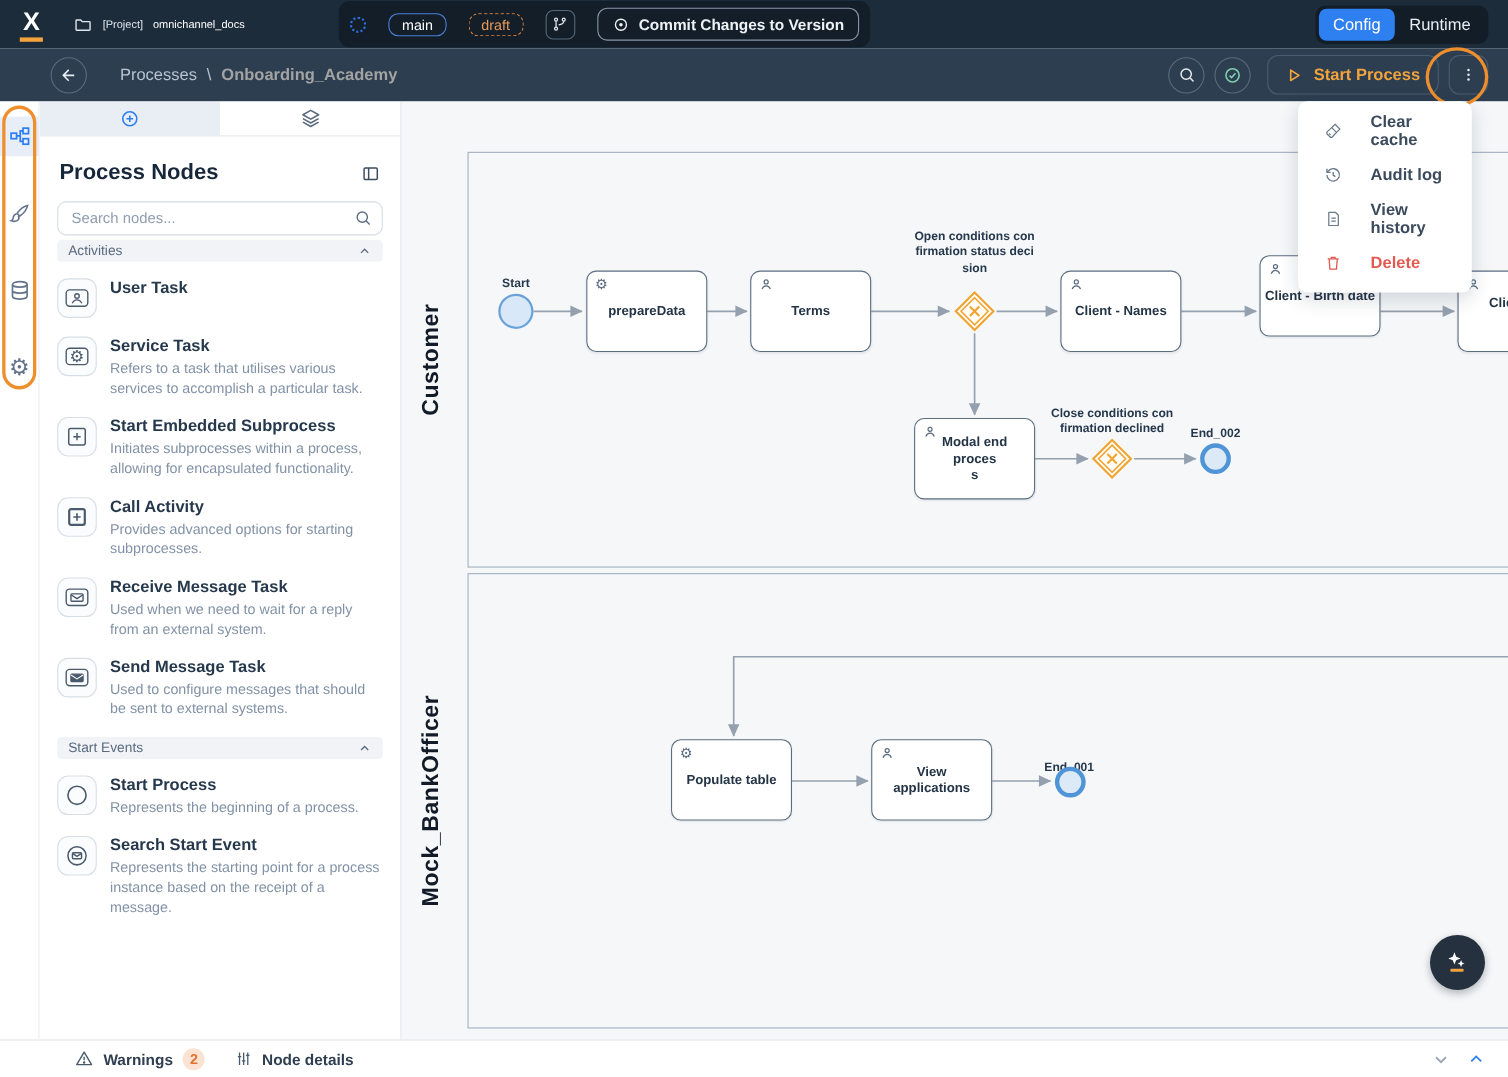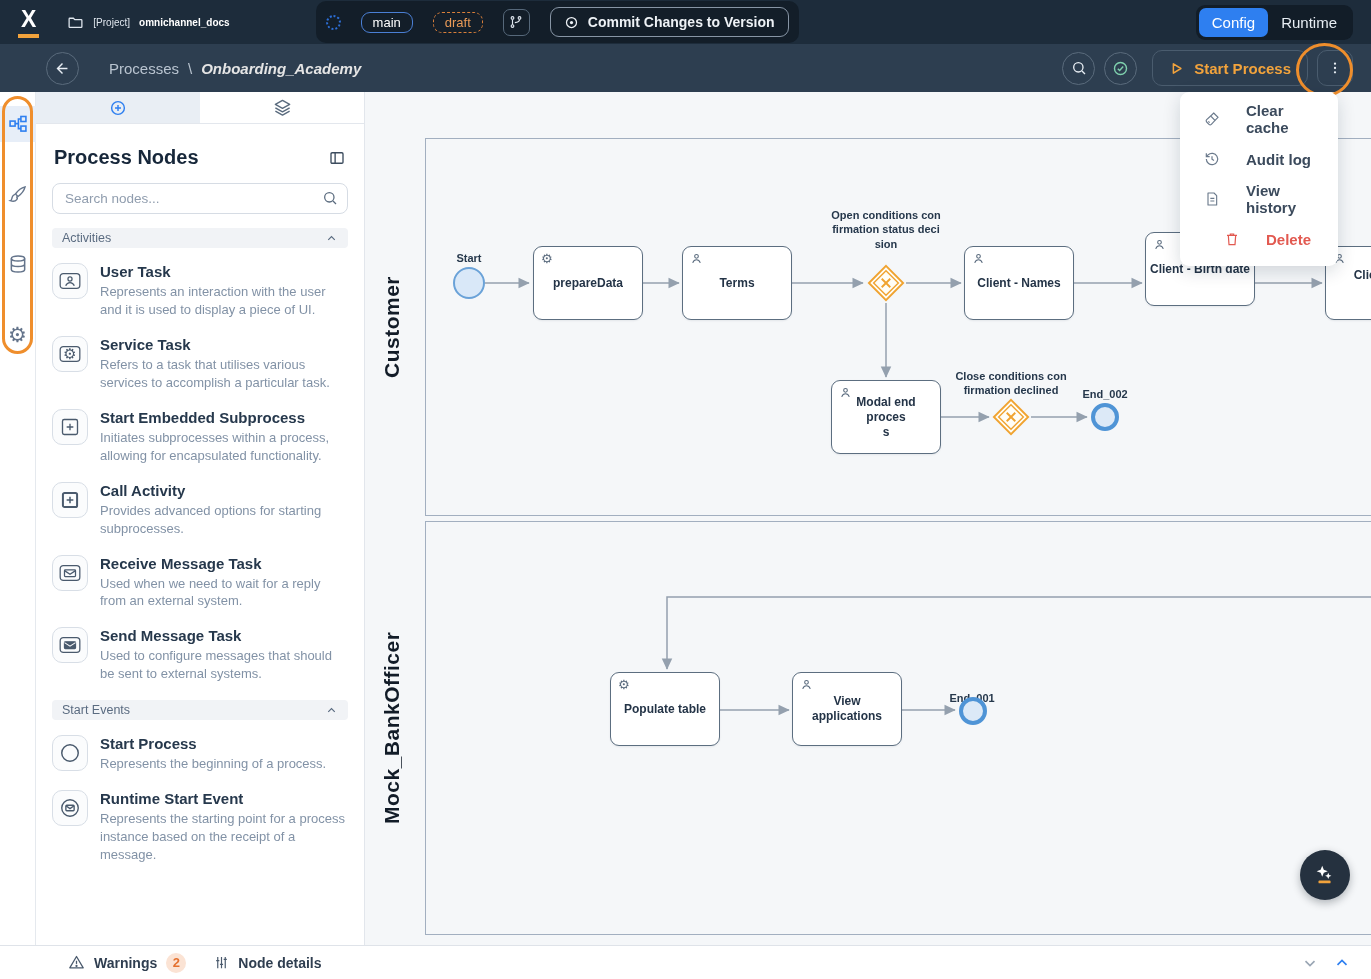--- a/index.html
+++ b/index.html
@@ -12,21 +12,21 @@
   button { background:none; border:none; font-family:inherit; cursor:pointer; }
 
   
   .topbar{
     position:absolute; left:0; top:0; width:1371px; height:44px;
     background:#1d2c3b; display:flex; align-items:center; padding:0 18px; z-index:20;
   }
   .logo{ font-size:23px; font-weight:bold; color:#fff; line-height:1;
     border-bottom:4px solid #f2a33c; padding:2px 3px 3px; margin-right:28px;}
   .project{ display:flex; align-items:center; gap:9px; color:#dfe6ee; font-size:10px;}
-  .project .proj-name{ font-weight:bold; color:#fff; }
+  .project .proj-name{ font-weight:normal; color:#fff; }
   .version-group{ margin-left:86px; background:#131e29; border-radius:10px;
     display:flex; align-items:center; gap:20px; padding:6px 10px; }
   .spinner{ width:15px; height:15px; border-radius:50%; border:2px dotted #2d6fd8; }
   .chip{ font-size:13px; border-radius:9px; padding:2px 11px; color:#fff; }
   .chip-main{ border:1.5px solid #4a7fd4; }
   .chip-draft{ border:1.5px dashed #d87f3a; color:#e89a58; }
   .icon-btn-sm{ width:27px; height:27px; border:1px solid #56687a; border-radius:7px;
     color:#dfe6ee; display:flex; align-items:center; justify-content:center; }
   .commit-btn{ height:30px; border:1px solid #8795a5; border-radius:9px; color:#eef2f6;
     font-size:14px; font-weight:600; display:flex; align-items:center; gap:9px; padding:0 13px;}
@@ -36,21 +36,21 @@
   .mode.active{ background:#2e7ff0; color:#fff; }
 
   
   .toolbar{
     position:absolute; left:0; top:44px; width:1371px; height:48px;
     background:#2d3e50; display:flex; align-items:center; padding:0 18px 0 46px; z-index:20;
   }
   .circle-btn{ width:33px; height:33px; border:1px solid #5a6b7c; border-radius:50%;
     color:#e8eef4; display:flex; align-items:center; justify-content:center; }
   .breadcrumb{ margin-left:30px; font-size:15px; color:#b9c4d0; display:flex; gap:9px; }
-  .bc-current{ color:#e5e5e5; font-weight:bold;font-style:italic; }
+  .bc-current{ color:#a3a3a3; font-weight:bold; }
   .toolbar-right{ margin-left:auto; display:flex; align-items:center; gap:9px; }
   .circle-btn.check{ color:#7fd1ae; }
   .start-process-btn{ height:36px; border:1px solid #4a5c6e; border-radius:10px;
     display:flex; align-items:center; gap:10px; padding:0 16px;
     color:#f2a33c; font-size:15px; font-weight:bold; margin-left:6px;}
   .kebab-btn{ width:36px; height:36px; border:1px solid #4a5c6e; border-radius:10px;
     color:#e8eef4; display:flex; align-items:center; justify-content:center; }
 
   
   .rail{ position:absolute; left:0; top:92px; width:36px; height:853px; background:#fff;
@@ -63,21 +63,21 @@
 
   
   .panel{ position:absolute; left:36px; top:92px; width:329px; height:853px; background:#fff;
     border-right:1px solid #e2e6ec; z-index:10; overflow:hidden; }
   .tabs{ display:flex; height:32px; border-bottom:1px solid #e3e7ed; }
   .tab{ flex:1; display:flex; align-items:center; justify-content:center; color:#5a6b7e; cursor:pointer;}
   .tab.active{ background:#e9eef4; color:#2e7ff0; }
   .panel-head{ display:flex; align-items:center; justify-content:space-between; padding:22px 18px 14px;}
   .panel-head h2{ font-size:20px; font-weight:bold; color:#17273a; }
   .panel-head button{ color:#3c4c5e; }
-  .search-box{ margin:0 16px 14px; position:relative;text-decoration:underline; }
+  .search-box{ margin:0 16px 4px; position:relative;text-decoration:underline; }
   .search-box input{ width:100%; height:31px; border:1px solid #d6dce4; border-radius:8px;
     padding:0 34px 0 12px; font-size:13.5px; color:#26384c; outline:none; font-family:inherit;}
   .search-box input::placeholder{ color:#909dae; }
   .search-box .s-icon{ position:absolute; right:10px; top:7px; color:#5a6b7e; }
   .section-head{ margin:0 16px 15px; background:#f1f3f6; border-radius:4px; padding:3px 10px;
     display:flex; align-items:center; justify-content:space-between;
     font-size:12.5px; color:#5a6b80; cursor:pointer; }
   .node-item{ display:flex; gap:12px; padding:0 16px; margin-bottom:17px; cursor:grab; }
   .node-item .ibox{ width:36px; height:36px; flex-shrink:0; border:1px solid #d8dee6;
     border-radius:10px; background:#fbfcfd; color:#4a5a6d; display:flex; align-items:center;
@@ -136,21 +136,21 @@
     font-size:13px; font-weight:bold; display:flex; align-items:center; justify-content:center; }
   .sb-right{ margin-left:auto; display:flex; align-items:center; gap:14px; }
   .sb-right .chev-down{ color:#9aa6b4; } .sb-right .chev-up{ color:#2e7ff0; }
 
   
   .dropdown{ position:absolute; left:1180px; top:92px; width:158px; background:#fff;
     border-radius:9px; box-shadow:0 5px 18px rgba(15,30,50,.16); padding:7px 0; z-index:60; }
   .menu-item{ height:40px; display:flex; align-items:center; gap:26px; padding:0 10px 0 24px;
     font-size:15px; font-weight:600; color:#3b4a5c; cursor:pointer; }
   .menu-item .mi{ color:#6b7a8c; }
-  .menu-item.danger{ color:#e25950;margin-left:20px; } .menu-item.danger .mi{ color:#e25950; }
+  .menu-item.danger{ color:#e25950; } .menu-item.danger .mi{ color:#e25950; }
 
   
   .annot{ position:absolute; border:3.5px solid #ef8e2c; pointer-events:none; z-index:40; }
   .annot-rail{ left:2px; top:96px; width:31px; height:258px; border-radius:17px; }
   .annot-kebab{ left:1296px; top:43px; width:57px; height:54px; border-radius:50%; }
   .fab{ position:absolute; left:1300px; top:850px; width:50px; height:50px; border-radius:50%;
     background:#25313f; box-shadow:0 3px 8px rgba(10,20,30,.3); z-index:30;
     display:flex; align-items:center; justify-content:center; }
 </style>
 </head>
@@ -321,21 +321,20 @@
   <div class="node-item">
     <div class="ibox">
       <svg width="22" height="18" viewBox="0 0 28 22" fill="none" stroke="currentColor" stroke-width="1.6">
           <rect x="1.5" y="1.5" width="25" height="19" rx="4"></rect>
           <circle cx="14" cy="8.5" r="2.6"></circle>
           <path d="M8.5 17c1.3-3 3.4-4 5.5-4s4.2 1 5.5 4"></path>
         </svg>
     </div>
     <div>
       <h3>User Task</h3>
-      <p>Represents an interaction with the user and it is used to display a piece of UI.</p>
     </div>
   </div>
 
   <div class="node-item">
     <div class="ibox">
       <svg width="22" height="18" viewBox="0 0 28 22" fill="none" stroke="currentColor" stroke-width="1.6">
           <rect x="1.5" y="1.5" width="25" height="19" rx="4"></rect>
         </svg>
       <span class="glyph" style="position:absolute;">⚙</span>
     </div>
@@ -422,21 +421,21 @@
 
   <div class="node-item">
     <div class="ibox">
       <svg width="22" height="22" viewBox="0 0 24 24" fill="none" stroke="currentColor" stroke-width="1.5">
           <circle cx="12" cy="12" r="9"></circle>
           <rect x="7.5" y="9" width="9" height="6" rx="1"></rect>
           <path d="M7.5 9.6l4.5 3 4.5-3"></path>
         </svg>
     </div>
     <div>
-      <h3>Runtime Start Event</h3>
+      <h3>Search Start Event</h3>
       <p>Represents the starting point for a process instance based on the receipt of a message.</p>
     </div>
   </div>
 
 
 </aside>
 
 <div class="canvas">
   <svg class="edges" width="1006" height="853">
     <defs>

